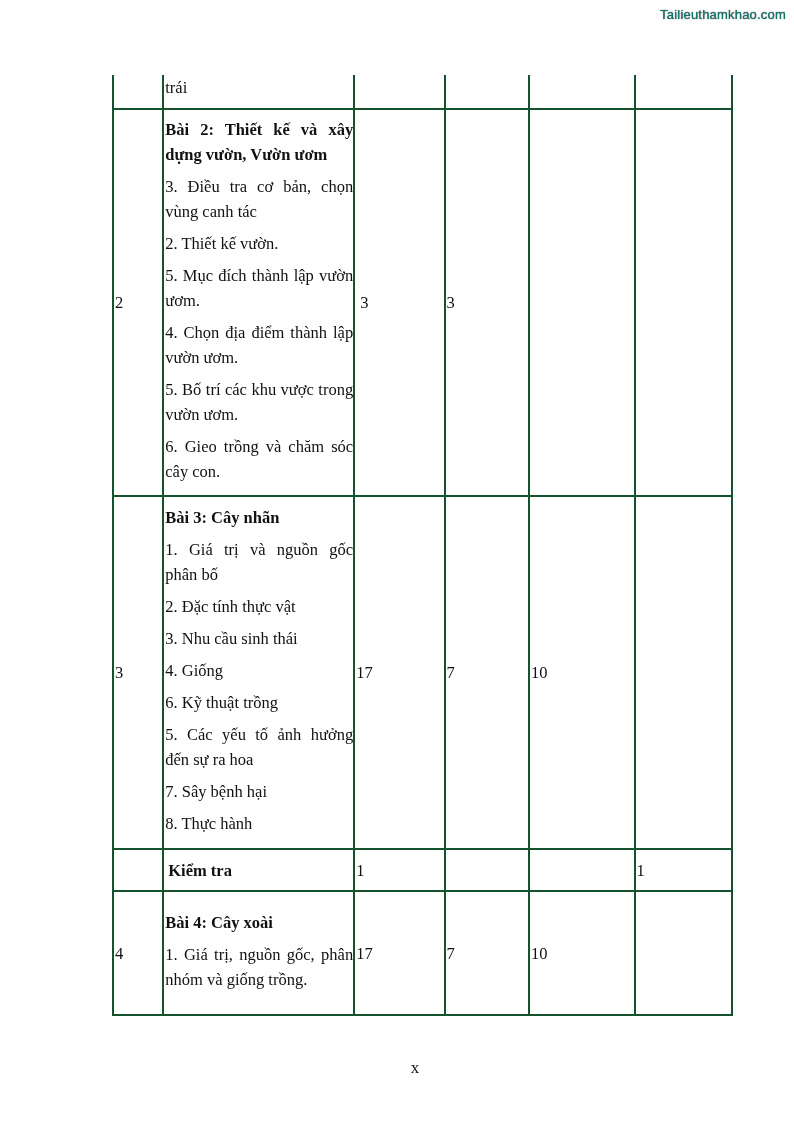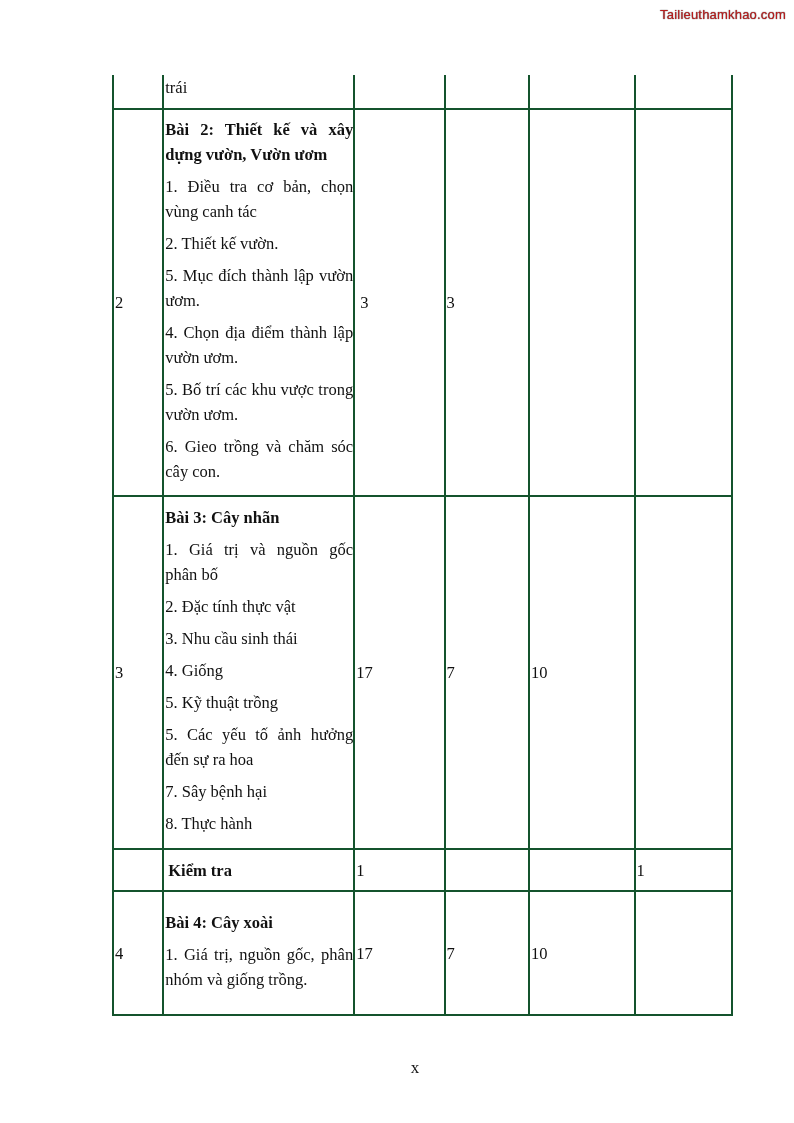--- a/index.html
+++ b/index.html
@@ -1,20 +1,20 @@
 <!DOCTYPE html>
 <html><head>
 <meta charset="utf-8">
 <style>
   html, body { margin: 0; padding: 0; background: #ffffff; }
   body { width: 794px; height: 1123px; position: relative; overflow: hidden;
          font-family: "Liberation Serif", "DejaVu Serif", serif; color: #111; }
   .watermark { position: absolute; top: 7px; right: 8px;
                font-family: "Liberation Sans", "DejaVu Sans", sans-serif;
-               font-size: 13px; color: #b91c1c;
+               font-size: 13px; color: #0f766e;
                text-shadow: 0 0 1px #777, 0 0 1px #777; letter-spacing: 0.2px; }
   table.syllabus { position: absolute; left: 112px; top: 75px;
                    border-collapse: collapse; table-layout: fixed; width: 621px; }
   table.syllabus td { border: 2px solid #14532d; vertical-align: middle;
                       padding: 0; font-size: 16.5px; line-height: 25px; }
   table.syllabus tr.first td { border-top: none; }
   td.c-stt { width: 48px; }
   td.c-content { width: 188px; padding-right: 2px; }
   td.c-num { width: 88px; }
   td.c-num2 { width: 82px; }
@@ -48,21 +48,21 @@
     <td class="c-num2"></td>
     <td class="c-num3"></td>
     <td class="c-num4"></td>
   </tr>
 
   <tr style="height:387px;">
     <td class="c-stt"><span class="num">2</span></td>
     <td class="c-content">
       <div class="cell-inner">
         <div class="para title">Bài 2: Thiết kế và xây dựng vườn, Vườn ươm</div>
-        <div class="para">1. Điều tra cơ bản, chọn vùng canh tác</div>
+        <div class="para">3. Điều tra cơ bản, chọn vùng canh tác</div>
         <div class="para">2. Thiết kế vườn.</div>
         <div class="para">5. Mục đích thành lập vườn ươm.</div>
         <div class="para">4. Chọn địa điểm thành lập vườn ươm.</div>
         <div class="para">5. Bố trí các khu vược trong vườn ươm.</div>
         <div class="para">6. Gieo trồng và chăm sóc cây con.</div>
       </div>
     </td>
     <td class="c-num"><span class="num indent">3</span></td>
     <td class="c-num2"><span class="num">3</span></td>
     <td class="c-num3"><span class="num"></span></td>
@@ -71,21 +71,21 @@
 
   <tr style="height:353px;">
     <td class="c-stt"><span class="num">3</span></td>
     <td class="c-content">
       <div class="cell-inner">
         <div class="para title">Bài 3: Cây nhãn</div>
         <div class="para">1. Giá trị và nguồn gốc phân bố</div>
         <div class="para">2. Đặc tính thực vật</div>
         <div class="para">3. Nhu cầu sinh thái</div>
         <div class="para">4. Giống</div>
-        <div class="para">5. Kỹ thuật trồng</div>
+        <div class="para">6. Kỹ thuật trồng</div>
         <div class="para">5. Các yếu tố ảnh hưởng đến sự ra hoa</div>
         <div class="para">7. Sây bệnh hại</div>
         <div class="para">8. Thực hành</div>
       </div>
     </td>
     <td class="c-num"><span class="num">17</span></td>
     <td class="c-num2"><span class="num">7</span></td>
     <td class="c-num3"><span class="num">10</span></td>
     <td class="c-num4"><span class="num"></span></td>
   </tr>

